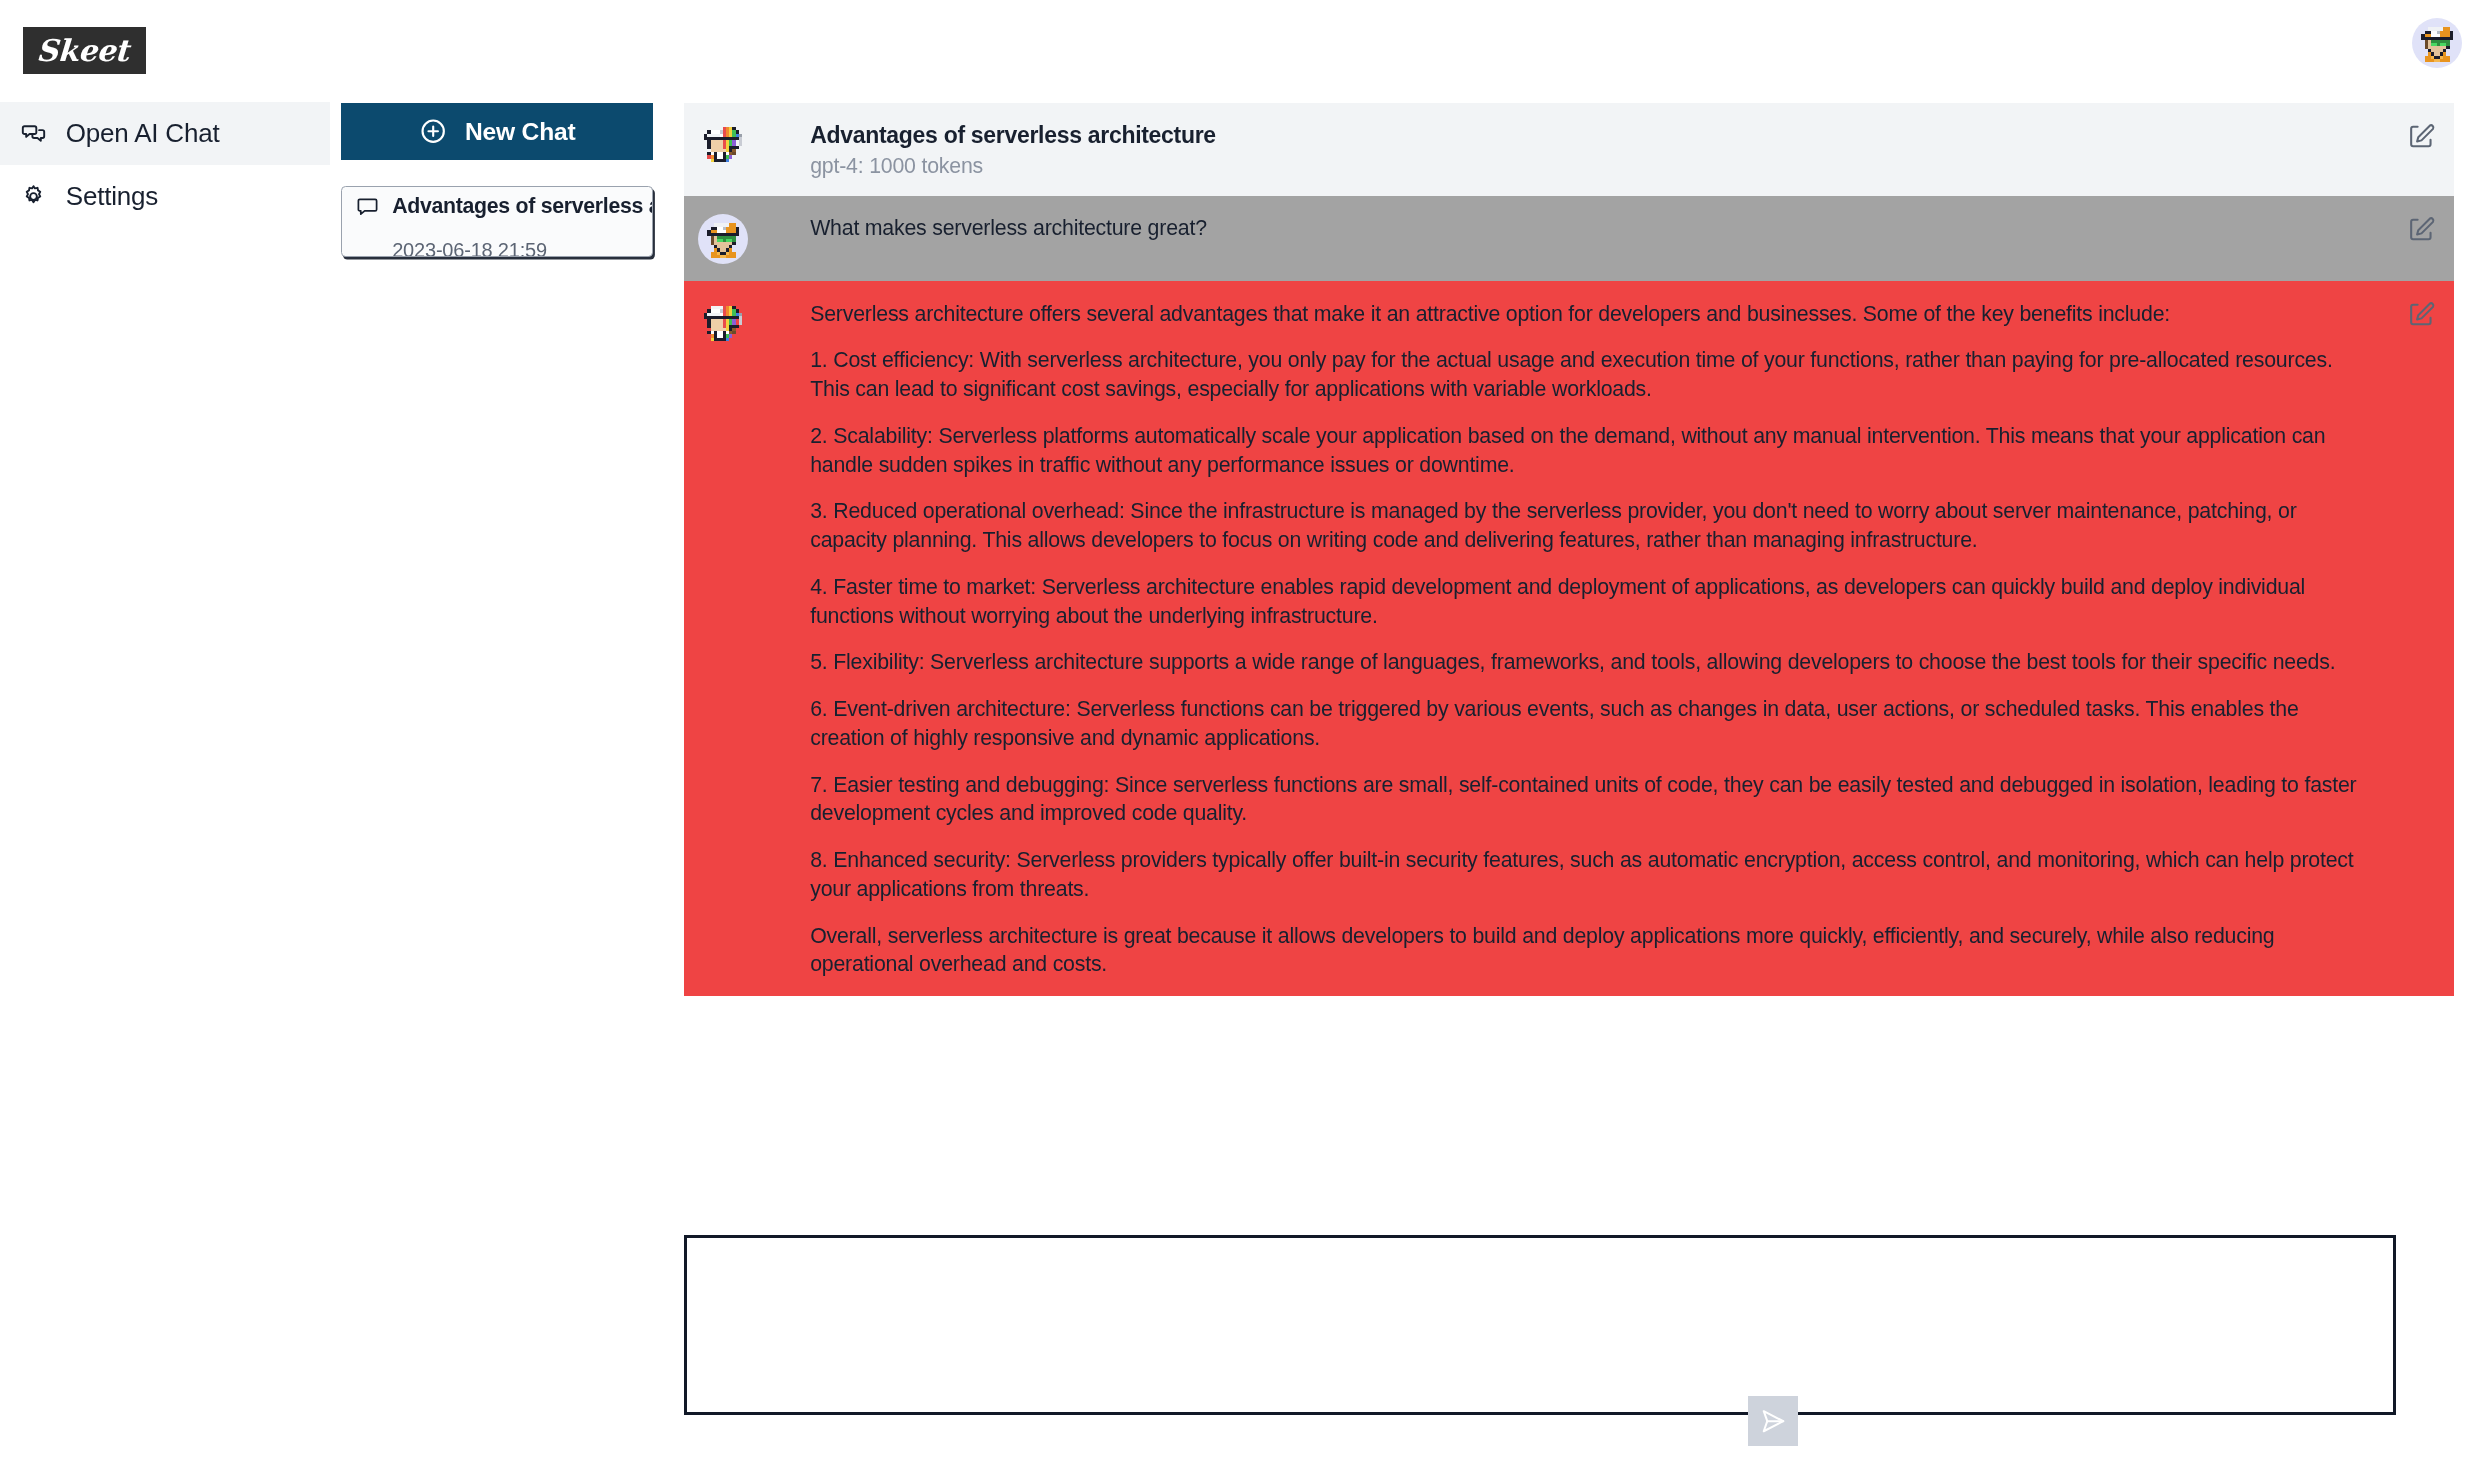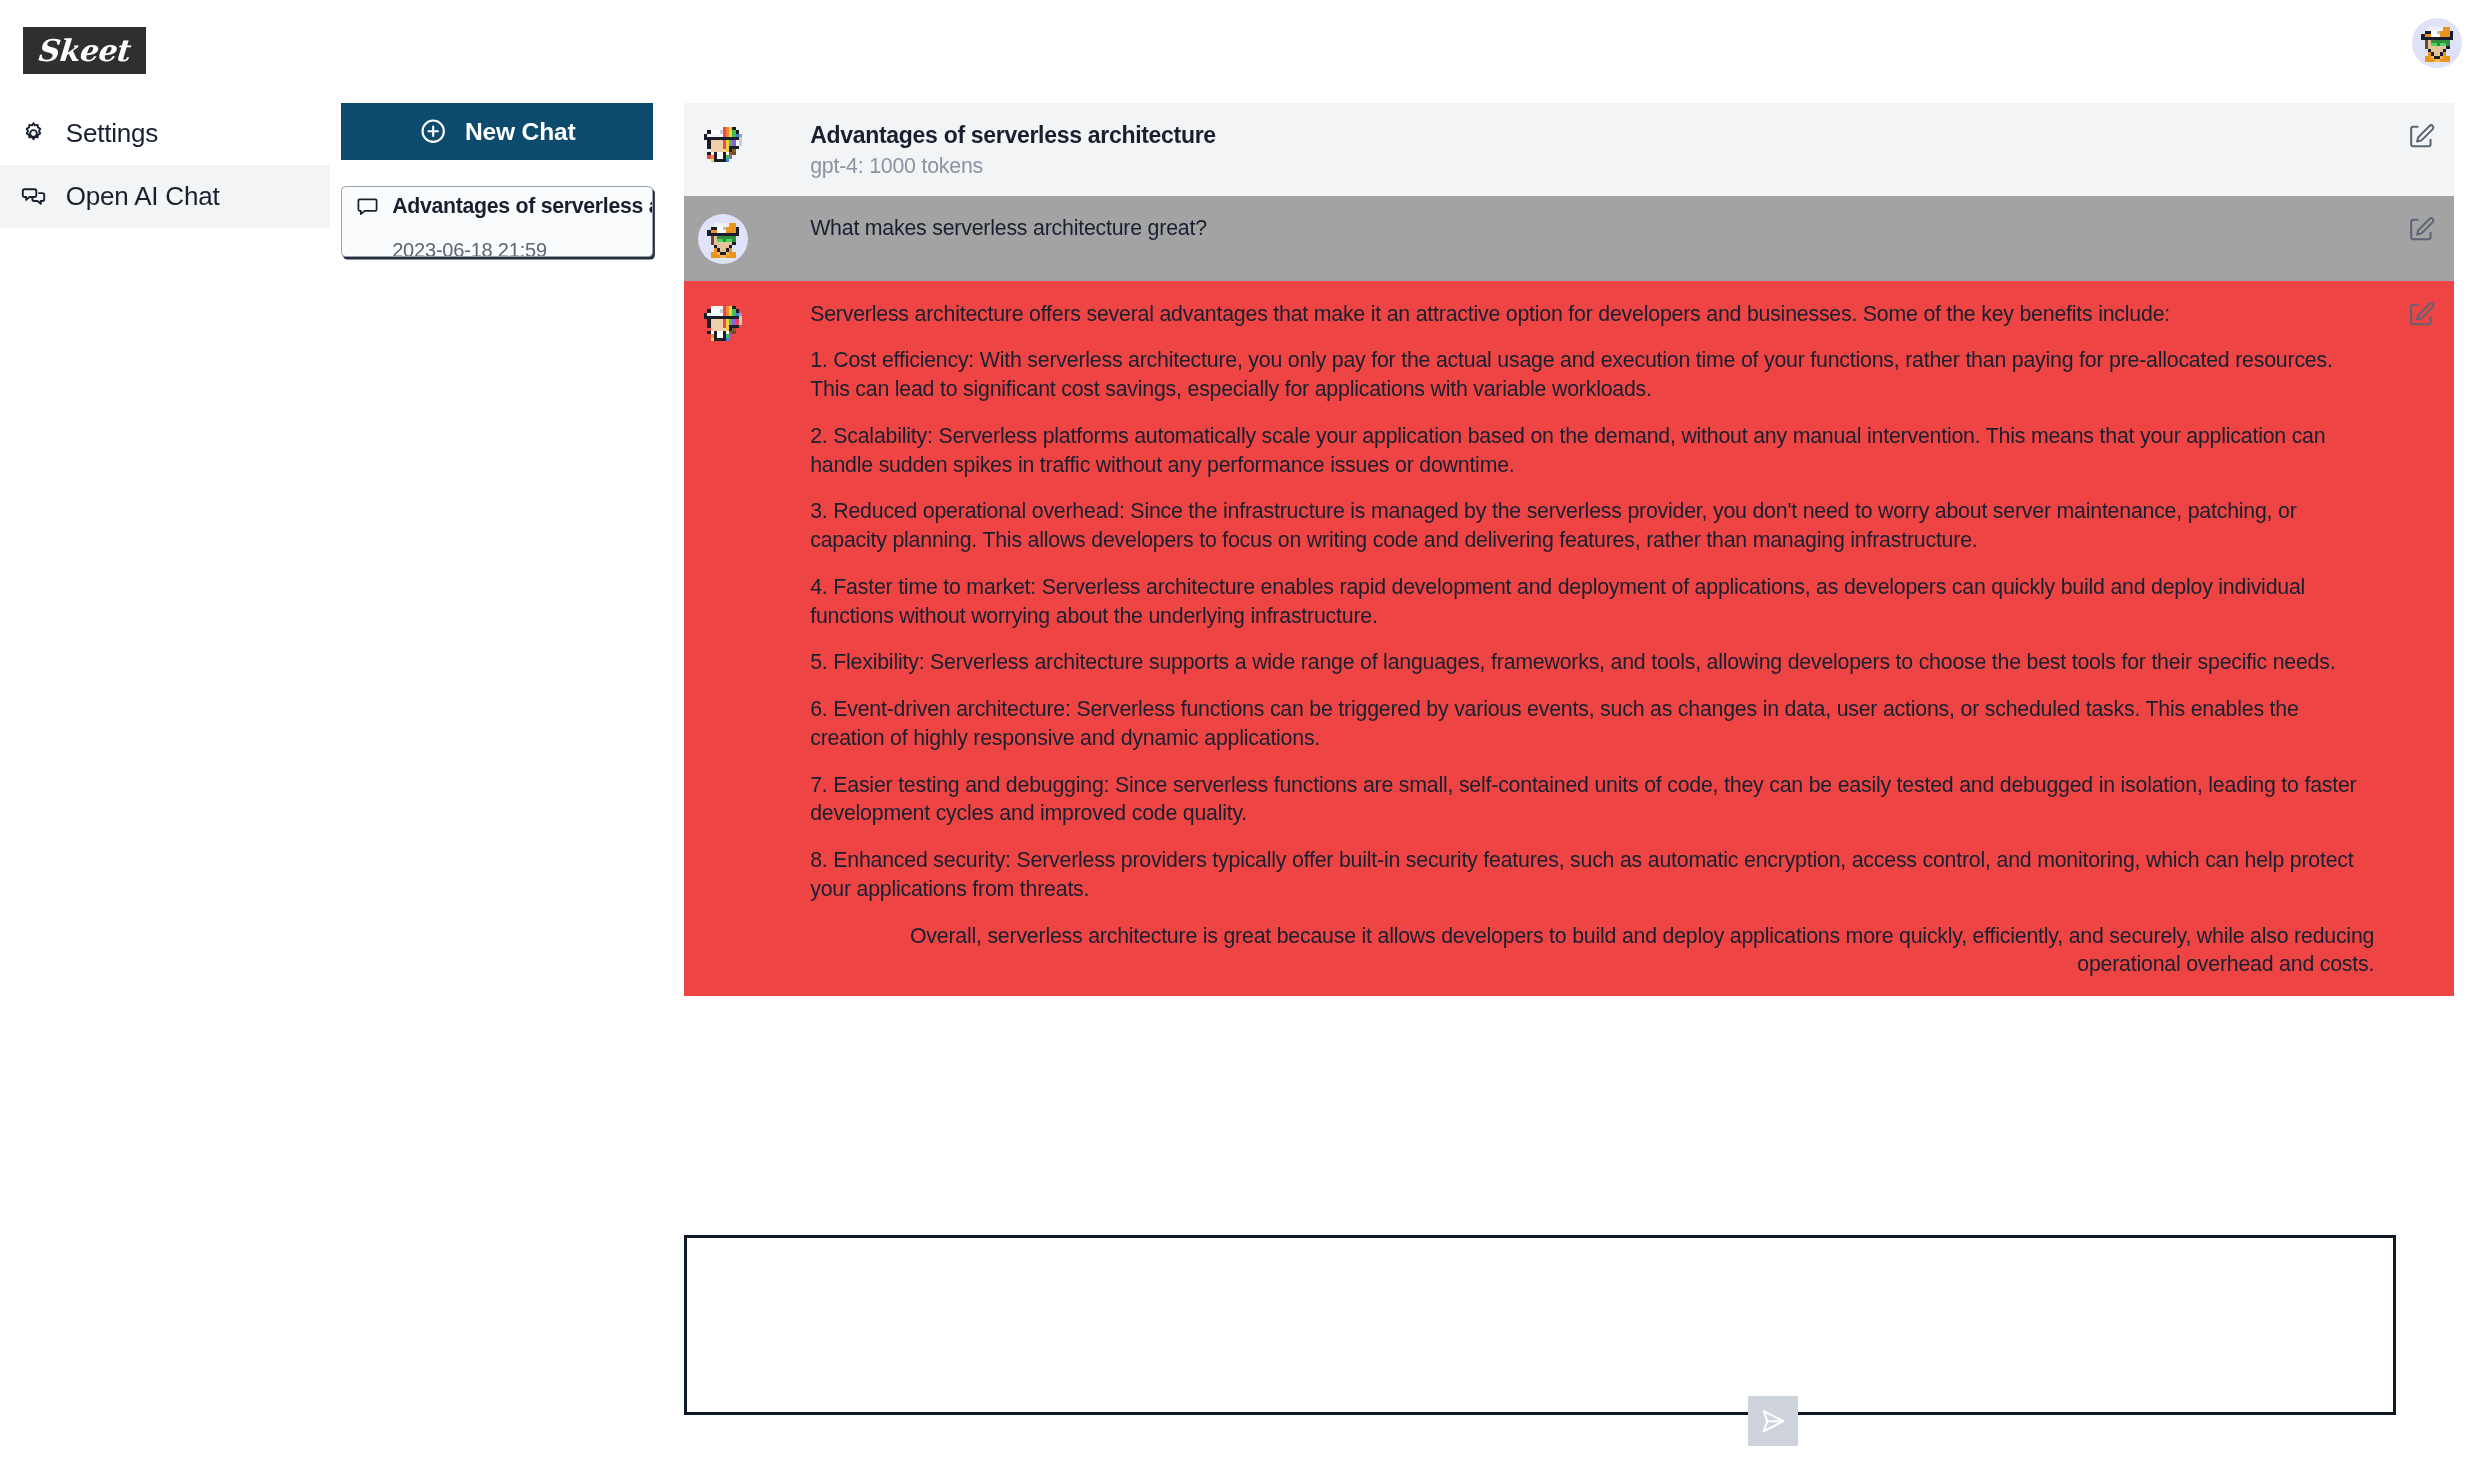--- a/index.html
+++ b/index.html
@@ -227,21 +227,21 @@
   }
   .msg-text {
     font-size: 21.3px;
     line-height: 1.35;
     color: #18202f;
     letter-spacing: -0.2px;
   }
   .msg-title + .msg-meta + .msg-text { margin-top: 15.5px; }
 
   .para { margin-bottom: 18px; }
-  .para:last-child { margin-bottom: 0; text-align: right; }
+  .para:last-child { margin-bottom: 0; }
 
   .msg-edit {
     position: absolute;
     top: 18px;
     right: 17px;
     width: 31px;
     height: 31px;
     cursor: pointer;
     display: block;
   }
@@ -342,38 +342,38 @@
     </div>
   </div>
 
   <div class="sidebar">
     <div class="logo">
       <span class="logo-text">Skeet</span>
     </div>
 
     <div class="nav">
 
+      <div class="nav-item active">
+        <span class="nav-icon">
+          <svg viewBox="0 0 24 24" fill="none" stroke="#18202f" stroke-width="1.7" stroke-linecap="round" stroke-linejoin="round">
+            <path d="M4 5.5h9a1.5 1.5 0 0 1 1.5 1.5v4a1.5 1.5 0 0 1-1.5 1.5H8.5L5.5 15v-2.5H4A1.5 1.5 0 0 1 2.5 11V7A1.5 1.5 0 0 1 4 5.5z"></path>
+            <path d="M17 9h3a1.5 1.5 0 0 1 1.5 1.5v4A1.5 1.5 0 0 1 20 16h-1.5v2.5L15.5 16h-3A1.5 1.5 0 0 1 11 14.5v-1"></path>
+          </svg>
+        </span>
+        <span class="nav-label">Open AI Chat</span>
+      </div>
+
       <div class="nav-item">
         <span class="nav-icon">
           <svg viewBox="0 0 24 24" fill="none" stroke="#18202f" stroke-width="1.7" stroke-linecap="round" stroke-linejoin="round">
             <circle cx="12" cy="12" r="3"></circle>
             <path d="M12 2.8l1.3 2 2.3-.5.4 2.3 2 1.2-1.1 2.1 1.1 2.1-2 1.2-.4 2.3-2.3-.5-1.3 2-1.3-2-2.3.5-.4-2.3-2-1.2 1.1-2.1-1.1-2.1 2-1.2.4-2.3 2.3.5z"></path>
           </svg>
         </span>
         <span class="nav-label">Settings</span>
-      </div>
-
-      <div class="nav-item active">
-        <span class="nav-icon">
-          <svg viewBox="0 0 24 24" fill="none" stroke="#18202f" stroke-width="1.7" stroke-linecap="round" stroke-linejoin="round">
-            <path d="M4 5.5h9a1.5 1.5 0 0 1 1.5 1.5v4a1.5 1.5 0 0 1-1.5 1.5H8.5L5.5 15v-2.5H4A1.5 1.5 0 0 1 2.5 11V7A1.5 1.5 0 0 1 4 5.5z"></path>
-            <path d="M17 9h3a1.5 1.5 0 0 1 1.5 1.5v4A1.5 1.5 0 0 1 20 16h-1.5v2.5L15.5 16h-3A1.5 1.5 0 0 1 11 14.5v-1"></path>
-          </svg>
-        </span>
-        <span class="nav-label">Open AI Chat</span>
       </div>
 
     </div>
   </div>
 
   <div class="chatcol">
     <button class="new-chat-btn">
       <span class="plus-icon">
         <svg viewBox="0 0 24 24" fill="none" stroke="#ffffff" stroke-width="1.8" stroke-linecap="round">
           <circle cx="12" cy="12" r="9"></circle>

